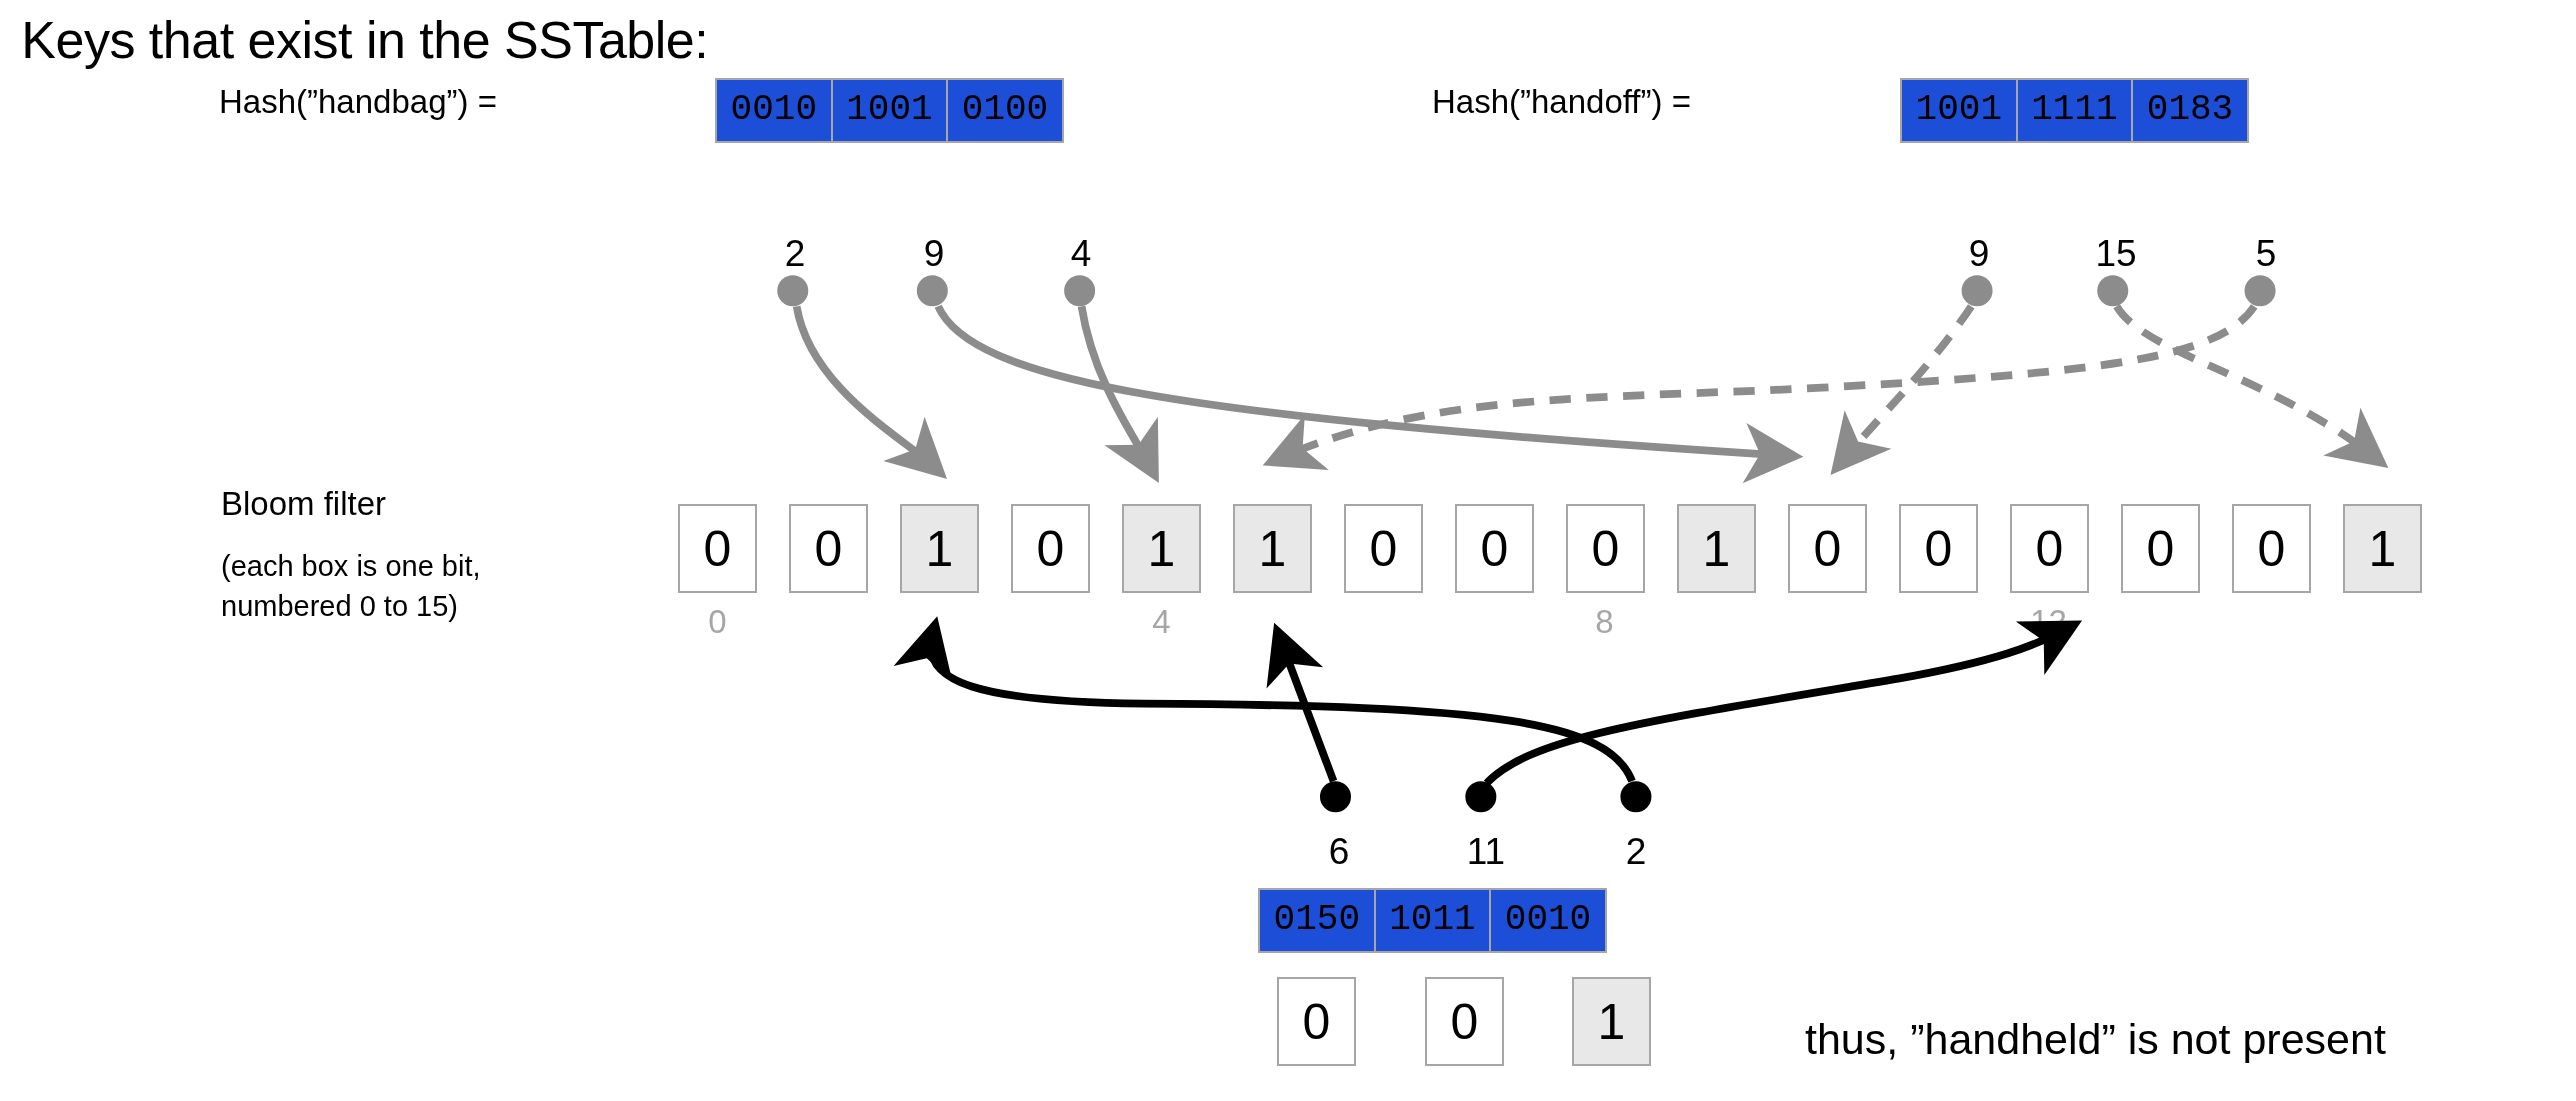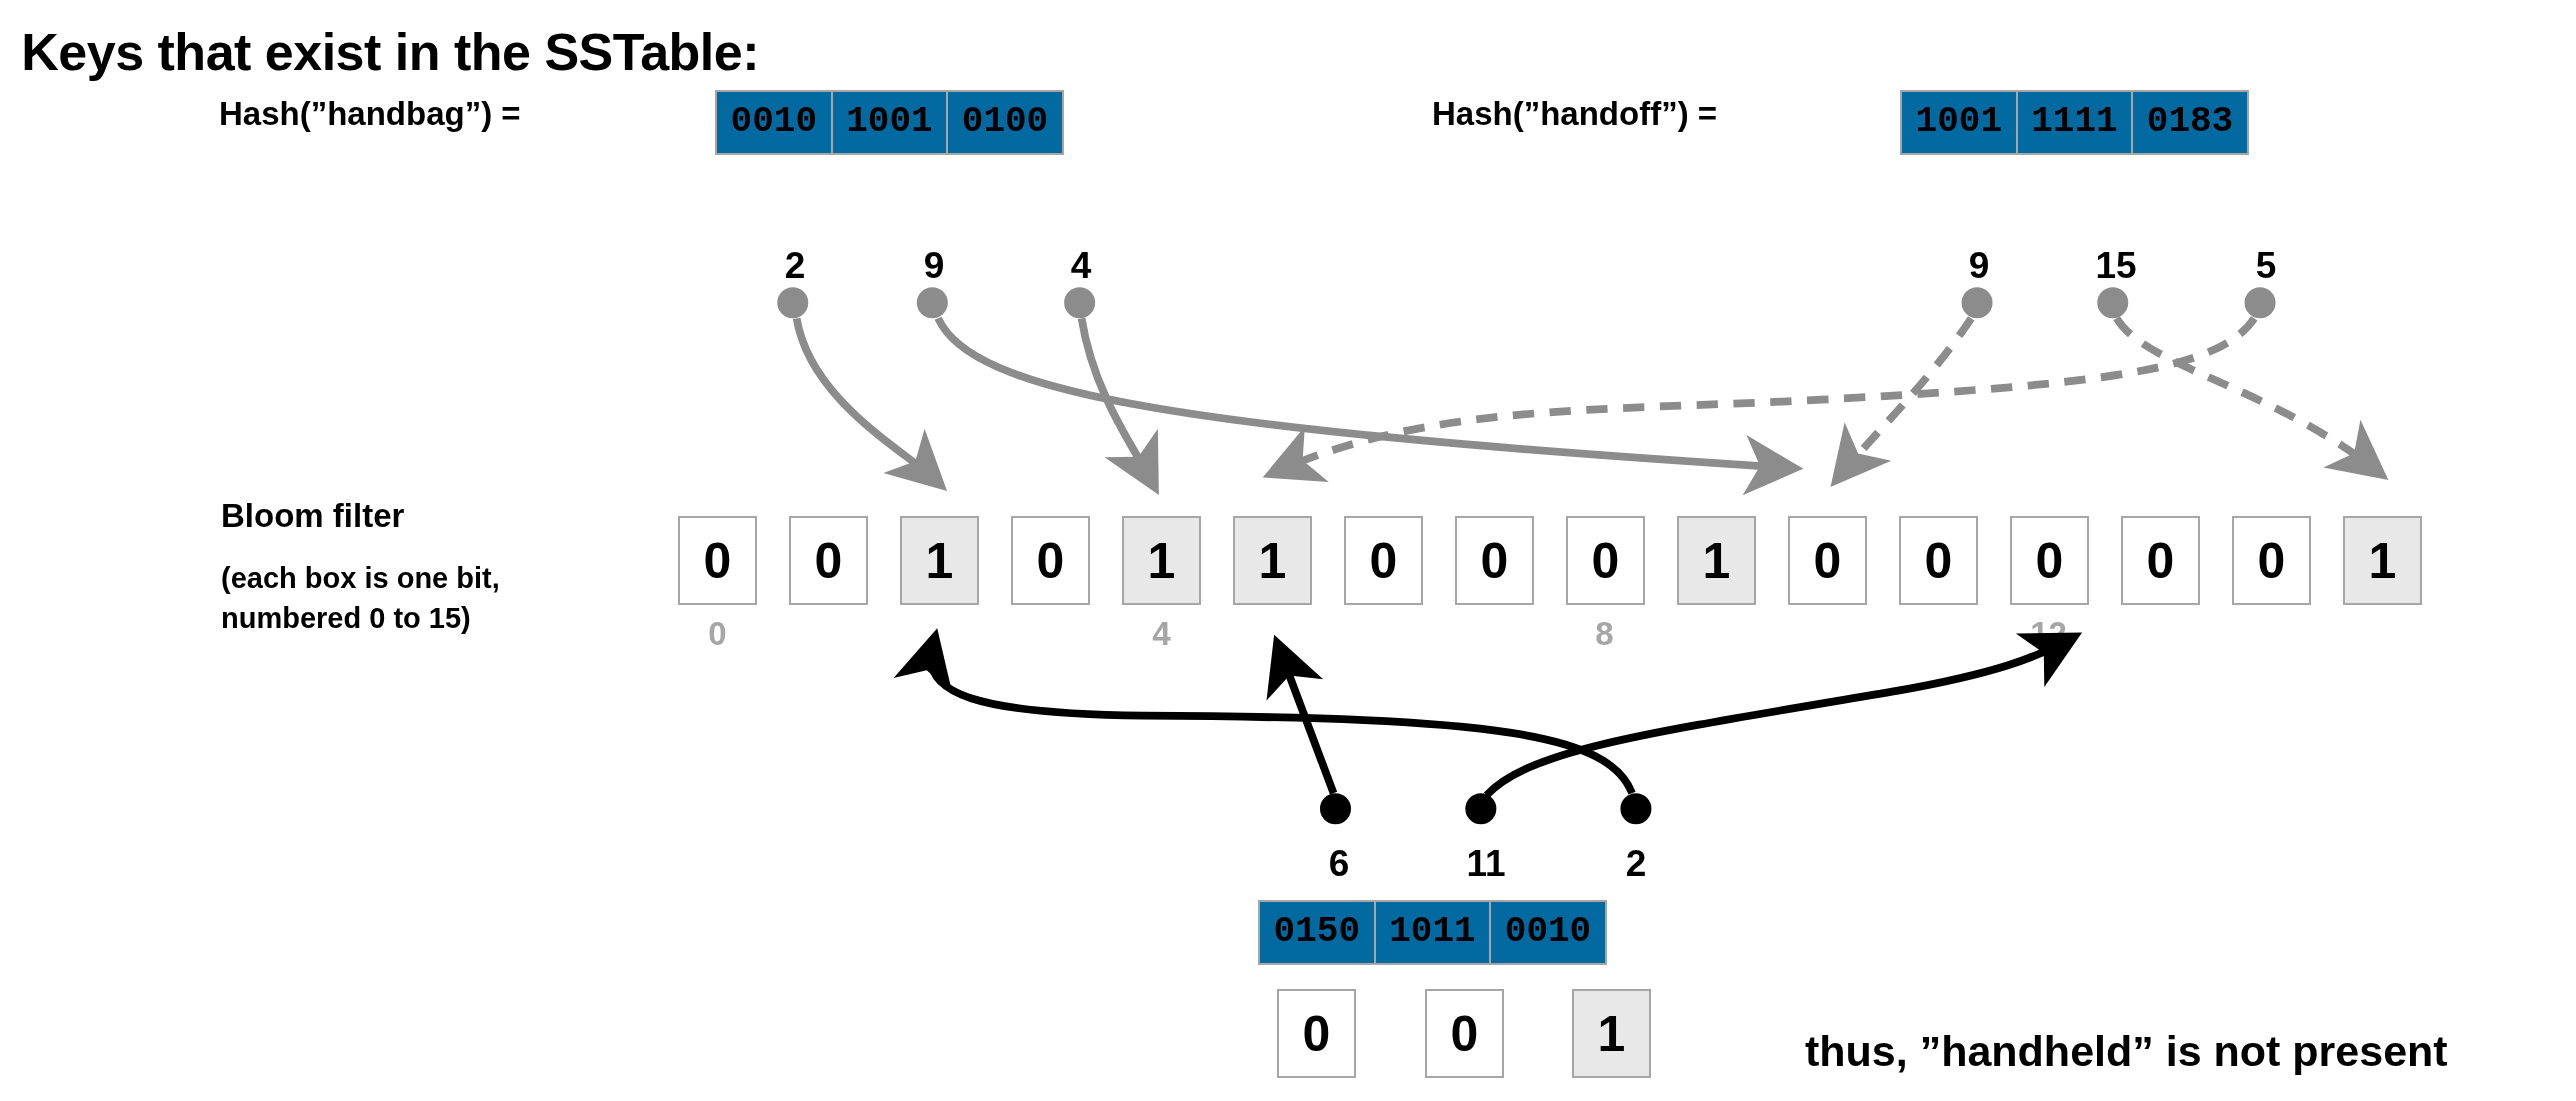--- a/index.html
+++ b/index.html
@@ -1,30 +1,30 @@
 <!DOCTYPE html>
 <html><head>
 <meta charset="utf-8">
 <style>
   html,body{margin:0;padding:0;background:#ffffff;}
   body{width:2576px;height:1102px;position:relative;overflow:hidden;
        font-family:"Liberation Sans","DejaVu Sans",sans-serif;color:#000;}
 
-  #stage{position:absolute;left:0;top:12px;width:2576px;height:1062px;font-weight:bold;}
+  #stage{position:absolute;left:0;top:0;width:2576px;height:1062px;}
 
   
   .hdr{position:absolute;font-size:52px;line-height:1;letter-spacing:-0.5px;white-space:nowrap;}
   .lbl{position:absolute;font-size:33px;line-height:1;white-space:nowrap;}
   .small{position:absolute;font-size:29px;line-height:1.22;white-space:nowrap;}
   .idxnum{position:absolute;font-size:37px;line-height:1;color:#000;text-align:center;white-space:nowrap;}
   .bitidx{position:absolute;font-size:33px;line-height:1;color:#a6a6a6;text-align:center;white-space:nowrap;}
   .note{position:absolute;font-size:43px;line-height:1;white-space:nowrap;margin-top:8px;}
 
   
-  .hashstrip{position:absolute;display:flex;border:2.9px solid #a6a6a6;background:#0369a1;box-sizing:border-box;}
+  .hashstrip{position:absolute;display:flex;border:2.9px solid #a6a6a6;background:#1d4ed8;box-sizing:border-box;}
   .hashstrip .chunk{
       font-family:"Liberation Mono","DejaVu Sans Mono",monospace;
       font-size:36px;line-height:1;color:#000;
       padding:11.6px 13.6px 13.6px 13.6px;border-right:2.9px solid #a6a6a6;
       text-align:center;box-sizing:border-box;}
   .hashstrip .chunk:last-child{border-right:none;}
 
   
   #bits{position:absolute;left:678px;top:504px;width:1774px;height:89px;}
   .bit{position:absolute;top:0;width:79px;height:89px;border:2.9px solid #a6a6a6;

